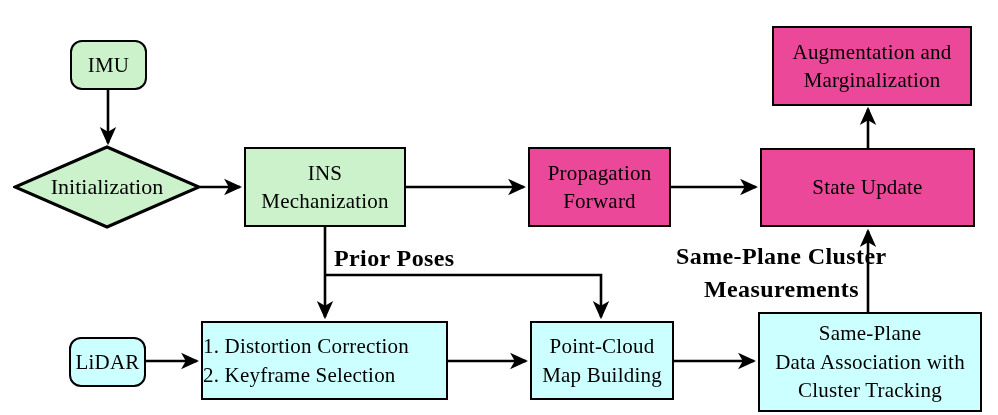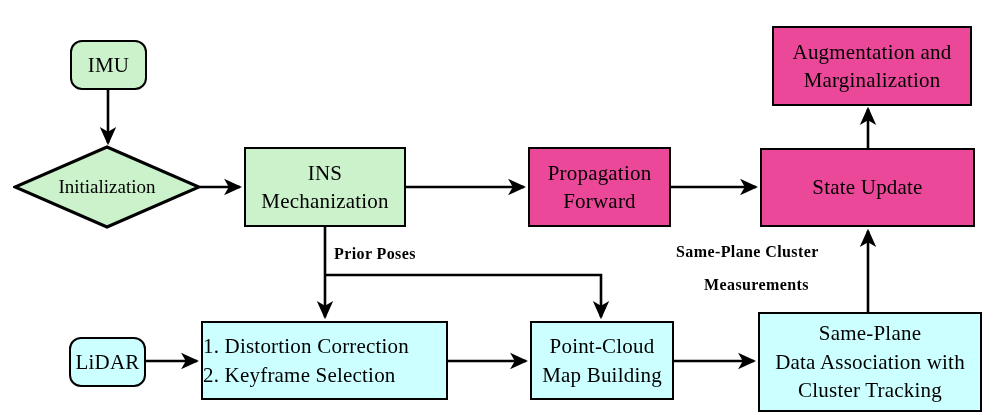--- a/index.html
+++ b/index.html
@@ -49,29 +49,29 @@
     align-items:center;
     justify-content:center;
   }
   .diamond .dshape{
     position:absolute;
     left:0;top:0;width:100%;height:100%;
   }
   .diamond .dlabel{
     position:relative;
     z-index:3;
-    font-size:19px;
+    font-size:22px;
     white-space:nowrap;
   }
 
   .edge-label{
     position:absolute;
     font-family:"Liberation Serif","DejaVu Serif",serif;
     font-weight:bold;
-    font-size:16px;
+    font-size:24px;
     white-space:nowrap;
     letter-spacing:0.4px;
     z-index:3;
     background:transparent;
   }
 
   
   .leftlines{align-items:flex-start;}
   .leftlines .ln{text-align:left;}
 </style>

